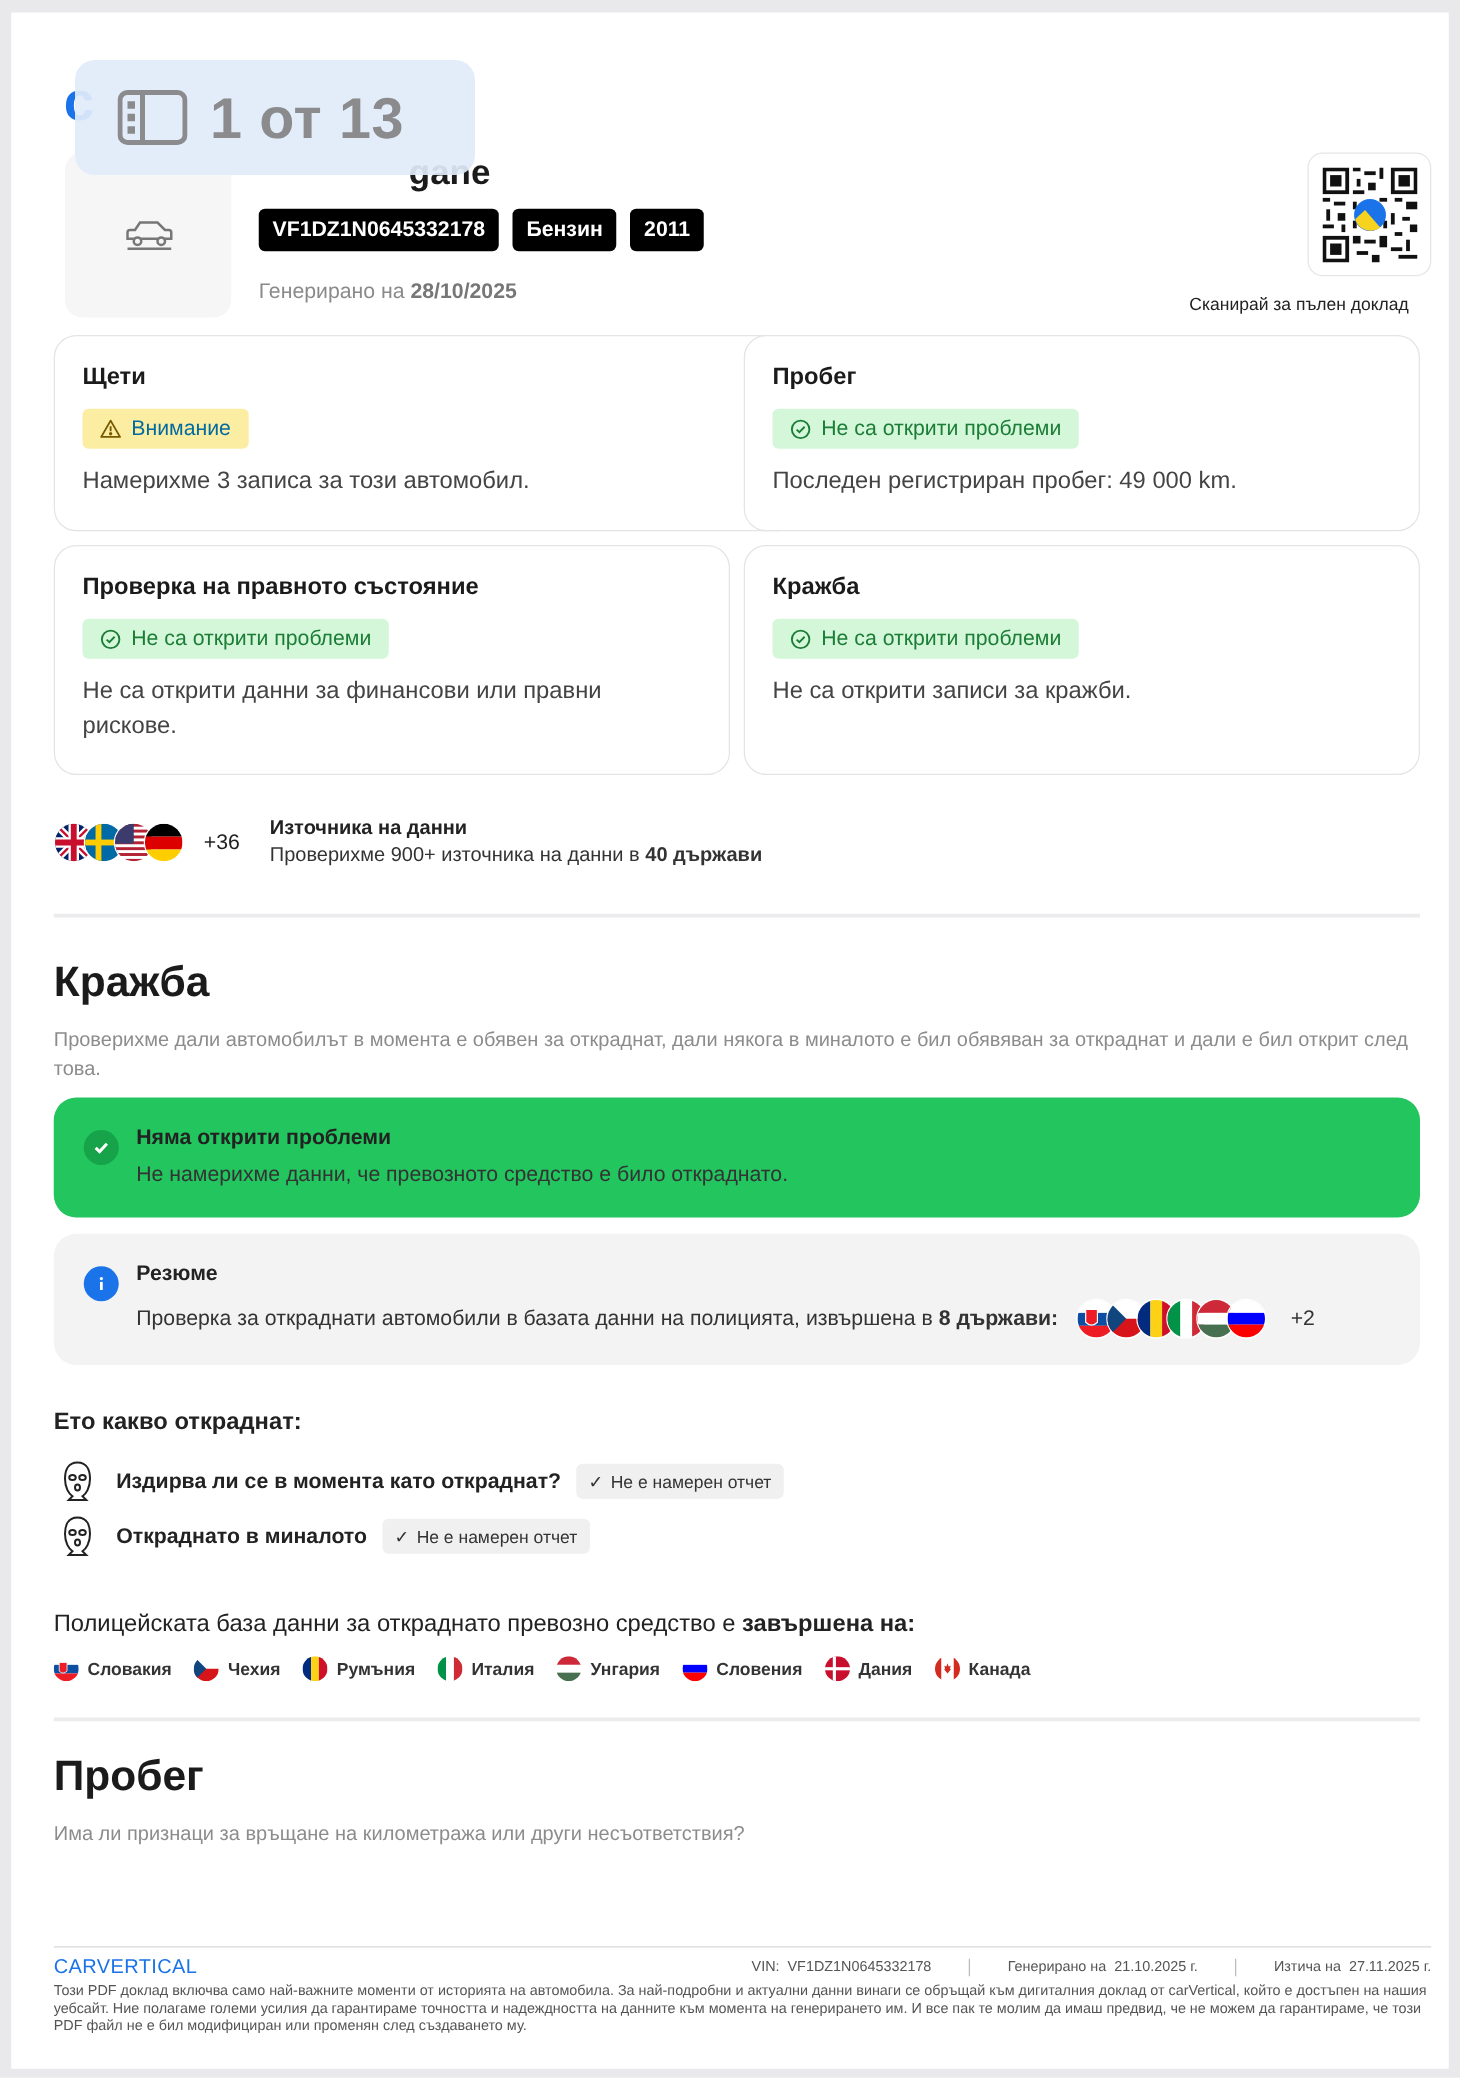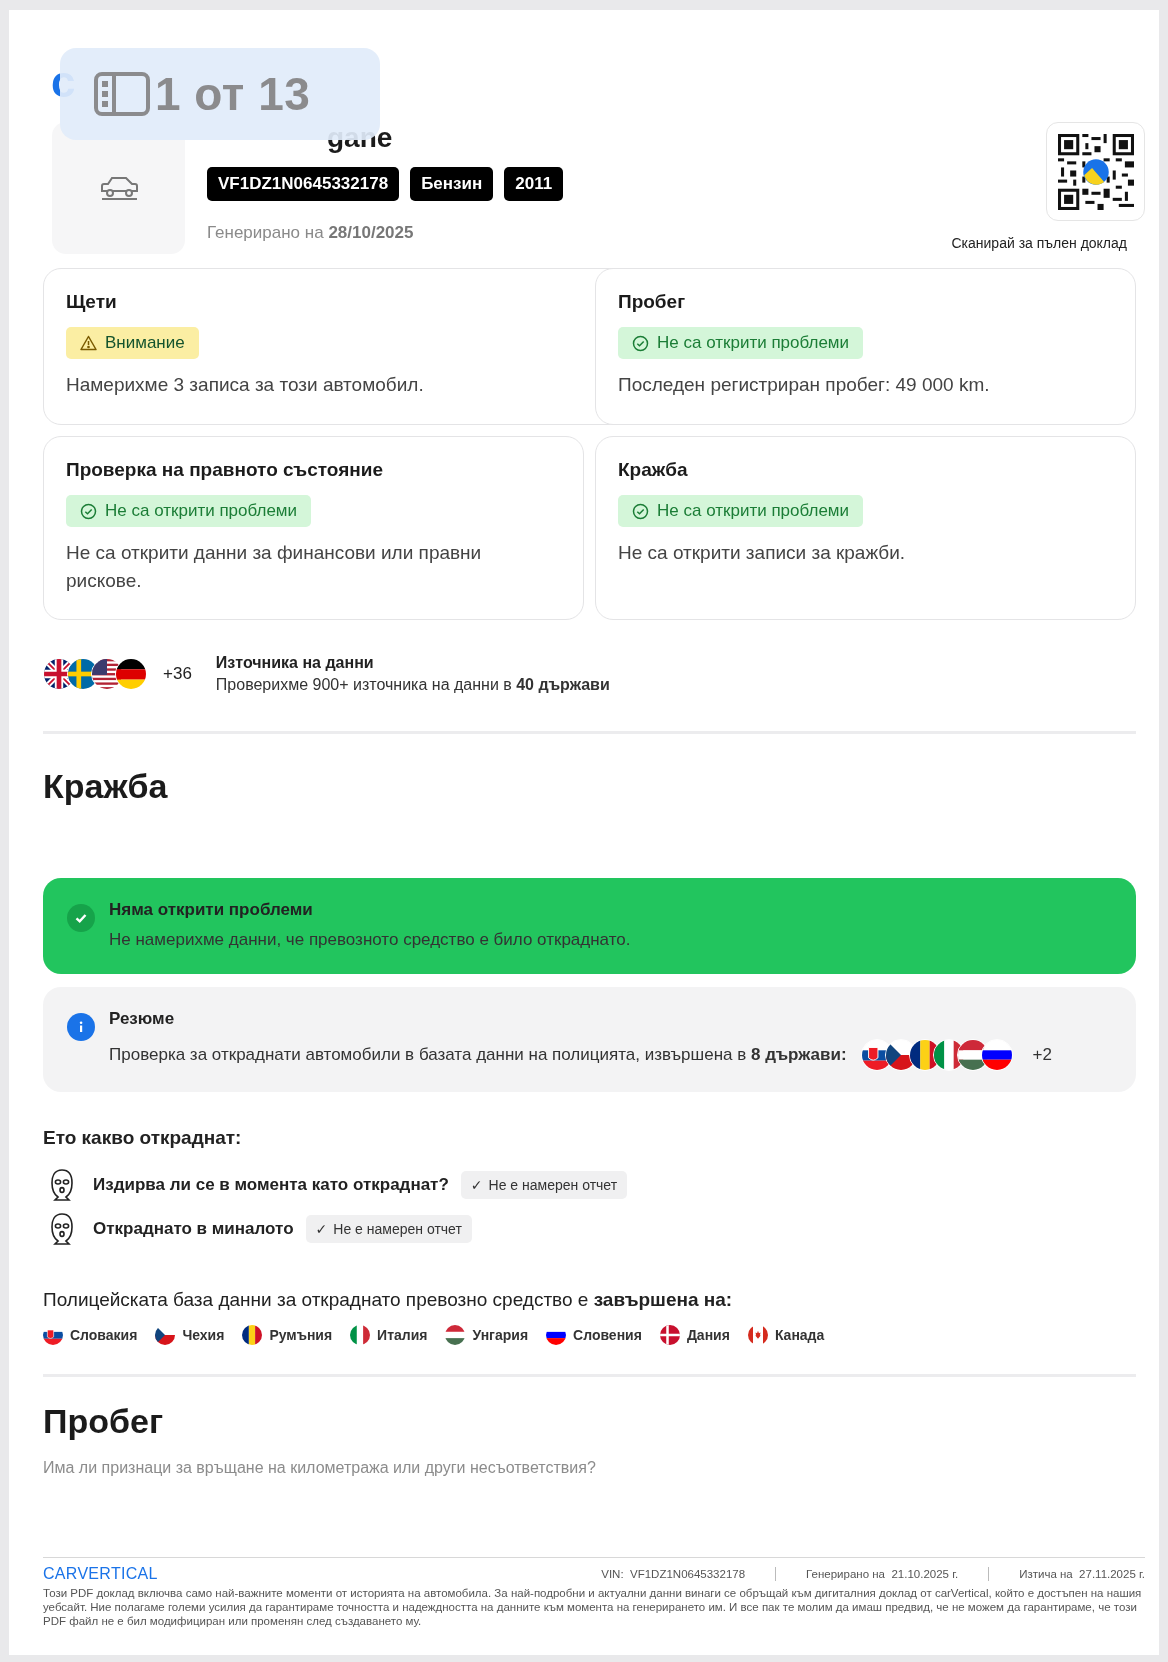--- a/index.html
+++ b/index.html
@@ -13,28 +13,28 @@
   .car-thumb { left: 43px; top: 112px; width: 133px; height: 132px; background: #f6f6f7; border-radius: 14px; display: flex; align-items: center; justify-content: center; }
   .title { left: 198px; top: 112px; font-size: 28px; font-weight: 700; }
   .chips { left: 198px; top: 157px; display: flex; gap: 11px; }
   .chip { background: #000; color: #fff; font-size: 17px; font-weight: 700; padding: 0 11px; height: 34px; line-height: 34px; border-radius: 5px; }
   .generated { left: 198px; top: 213px; font-size: 17px; color: #8a8a8a; }
   .generated b { color: #777; font-weight: 700; }
   .qr-box { left: 1037px; top: 112px; width: 99px; height: 99px; border: 1px solid #e5e5e5; border-radius: 12px; display: flex; align-items: center; justify-content: center; background: #fff; }
   .qr-caption { right: 32px; top: 225px; font-size: 14px; color: #222; }
 
   
-  .page-overlay { left: 60px; top: 48px; width: 320px; height: 92px; background: rgba(225,236,250,0.92); border-radius: 16px; display: flex; align-items: center; gap: 5px; padding-left: 34px; }
+  .page-overlay { left: 60px; top: 48px; width: 320px; height: 92px; background: rgba(225,236,250,0.92); border-radius: 16px; display: flex; align-items: center; gap: 18px; padding-left: 34px; }
   .page-overlay span { font-size: 46px; font-weight: 700; color: #8b8b8d; letter-spacing: 0.5px; }
 
   
   .card { position: absolute; border: 1.5px solid #e4e4e6; border-radius: 18px; background: #fff; padding: 22px 22px; }
   .card h3 { font-size: 19px; font-weight: 700; color: #1b1b1b; margin-bottom: 14px; }
   .badge { display: inline-flex; align-items: center; gap: 8px; height: 32px; padding: 0 14px; border-radius: 5px; font-size: 17px; }
-  .badge.warn { background: #fbeea3; color: #14532d; }
+  .badge.warn { background: #fbeea3; color: #0369a1; }
   .badge.ok { background: #d4f6d9; color: #1b7d36; }
   .card p { font-size: 19px; color: #444; margin-top: 12px; line-height: 28px; }
 
   
   .flags { display: flex; }
   .flag { width: 32px; height: 32px; border-radius: 50%; overflow: hidden; margin-right: -8px; border: 1px solid #fff; }
   .sources-text .t1 { font-size: 16px; font-weight: 700; color: #222; }
   .sources-text .t2 { font-size: 16px; color: #333; margin-top: 4px; }
 
   .divider { left: 43px; width: 1093px; height: 3px; background: #ececee; }
@@ -221,20 +221,21 @@
     <span style="font-size:17px; color:#222; margin-left:24px;">+36</span>
     <div class="sources-text" style="margin-left:24px;">
       <div class="t1">Източника на данни</div>
       <div class="t2"><span>Проверихме 900+ източника на данни в </span><b>40 държави</b></div>
     </div>
   </div>
 
   <div class="abs divider" style="left:34px; top:721px;"></div>
 
   <h2 class="abs section" style="left:34px; top:757px;">Кражба</h2>
+  <div class="abs section-desc" style="left:34px; top:811px;">Проверихме дали автомобилът в момента е обявен за откраднат, дали някога в миналото е бил обявяван за откраднат и дали е бил открит след това.</div>
 
   <div class="abs callout green" style="left:34px; top:868px; height:96px;">
     <div class="ci" style="background:#16a34a;">
       <svg width="16" height="16" viewBox="0 0 16 16" fill="none" stroke="#fff" stroke-width="2.4">
           <path d="M3.5 8.3 L6.7 11.3 L12.5 5"></path>
         </svg>
     </div>
     <div class="ct">Няма открити проблеми</div>
     <div class="cd">Не намерихме данни, че превозното средство е било откраднато.</div>
   </div>

